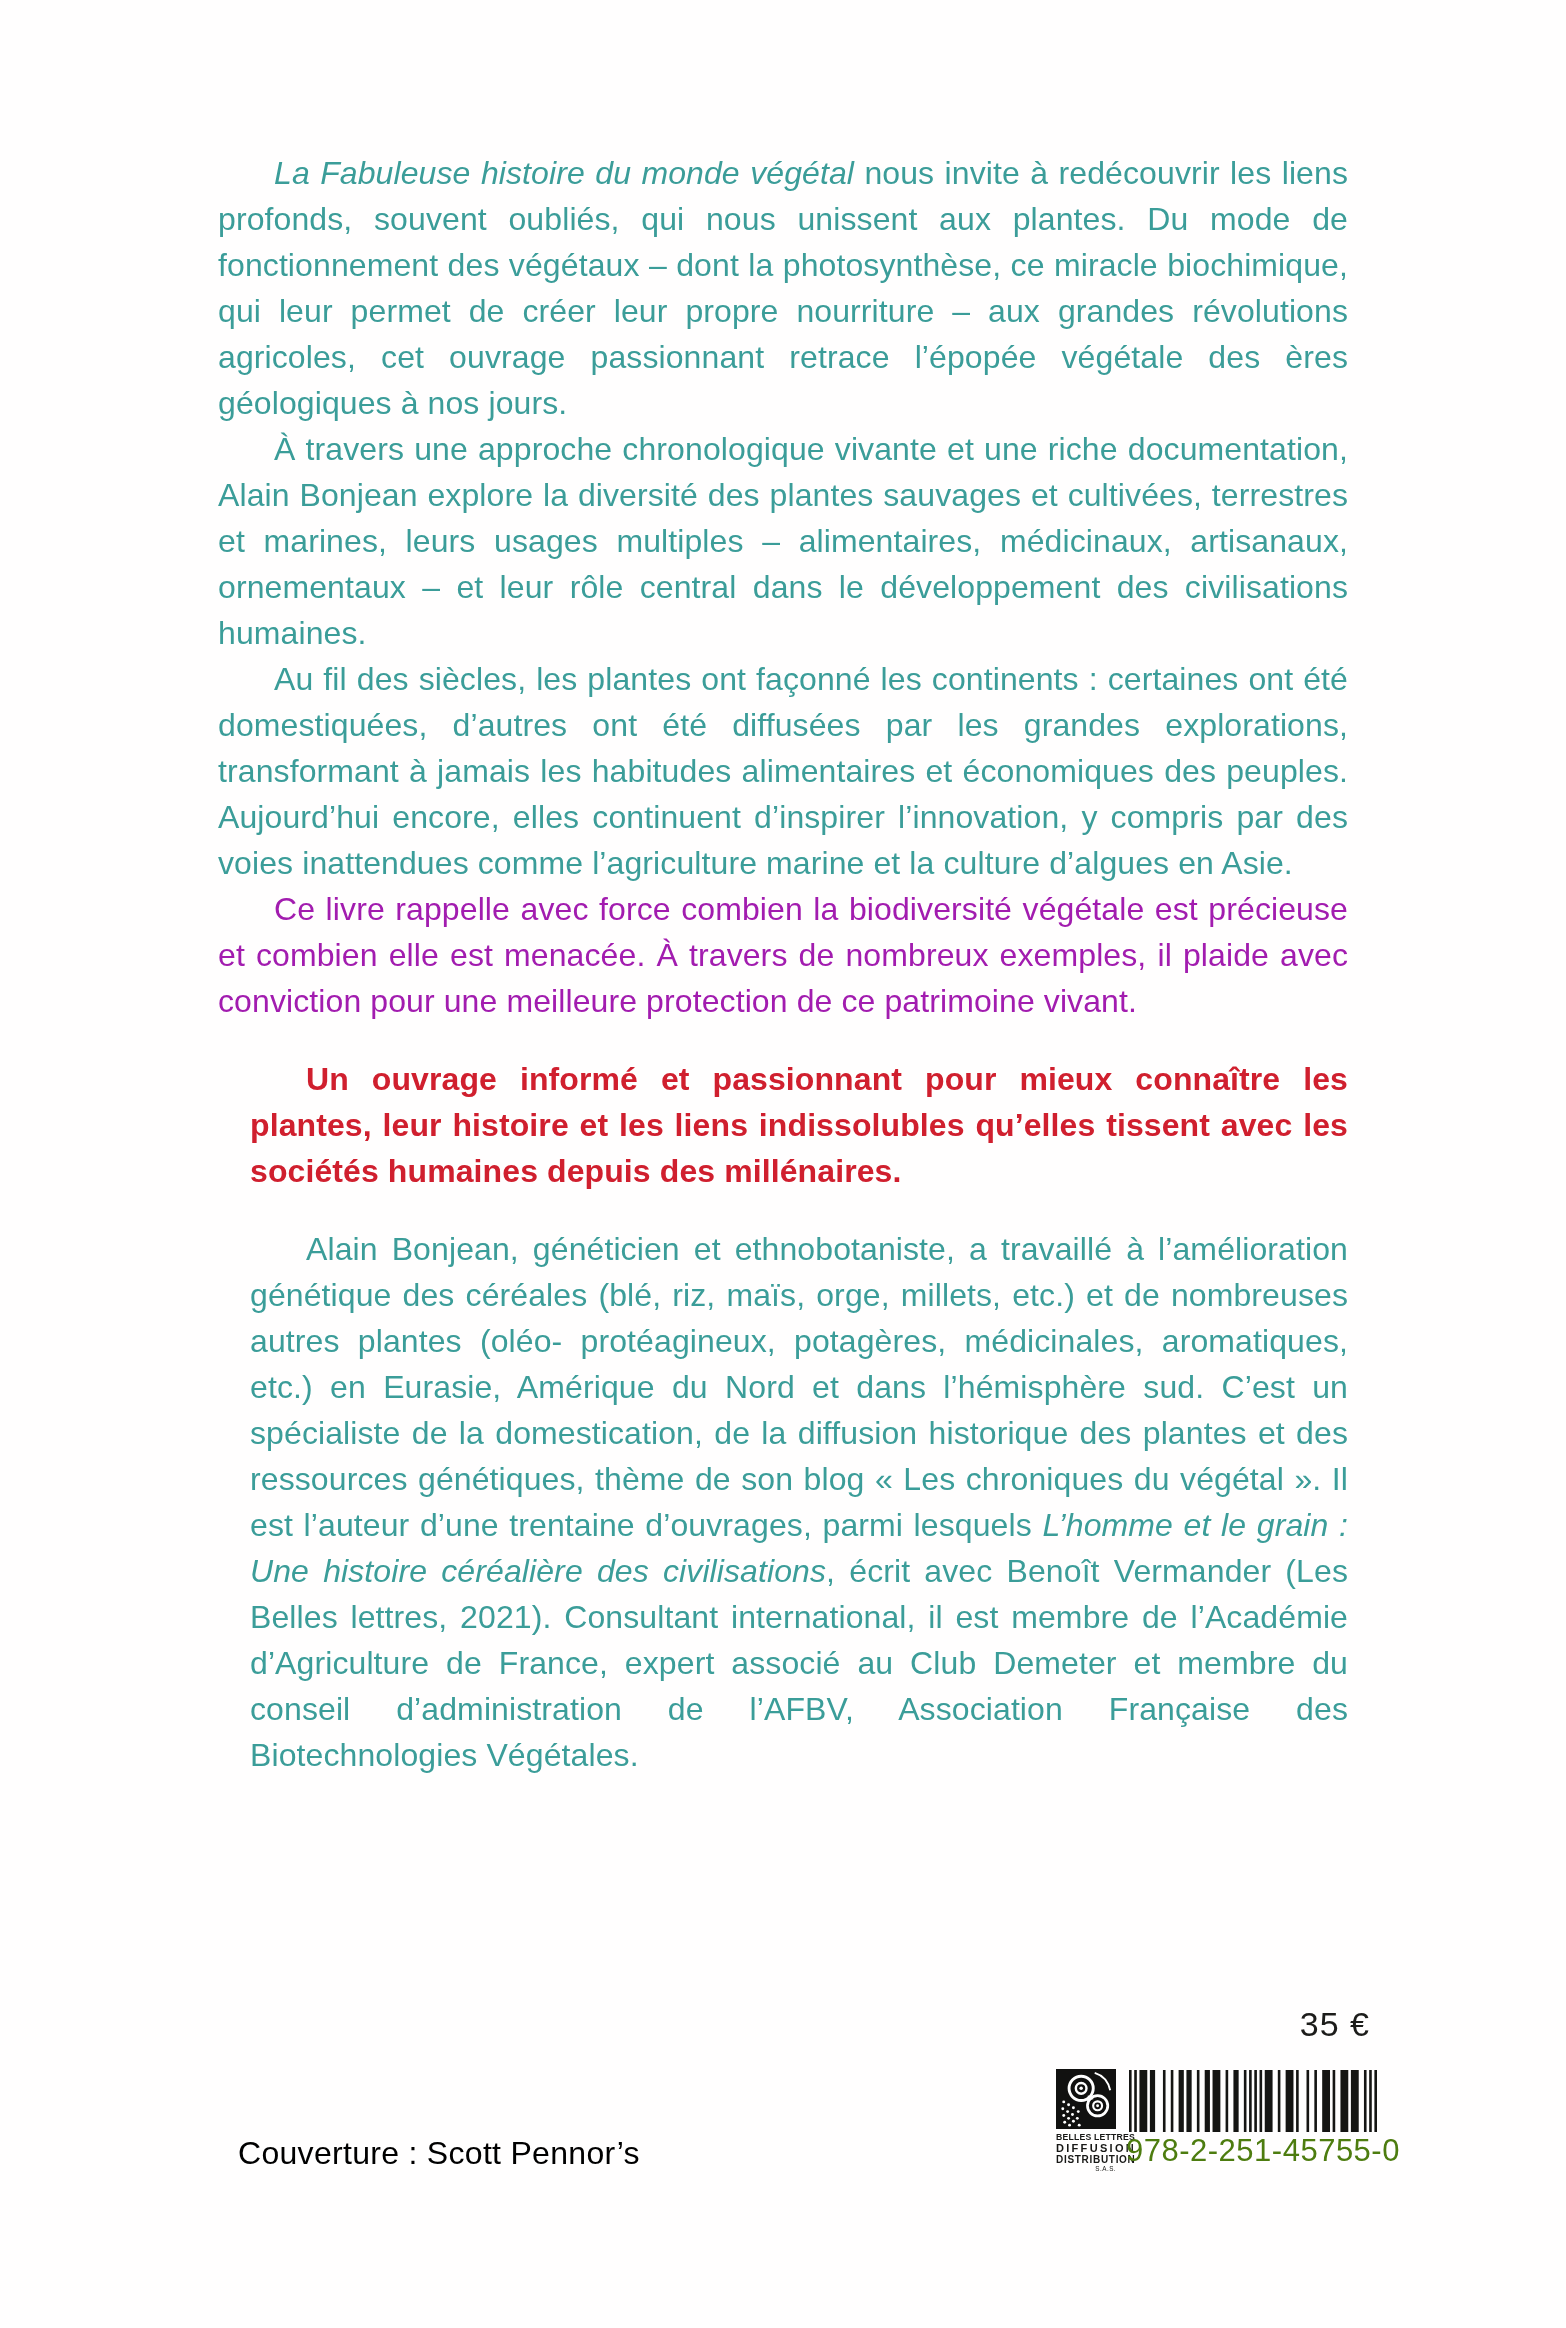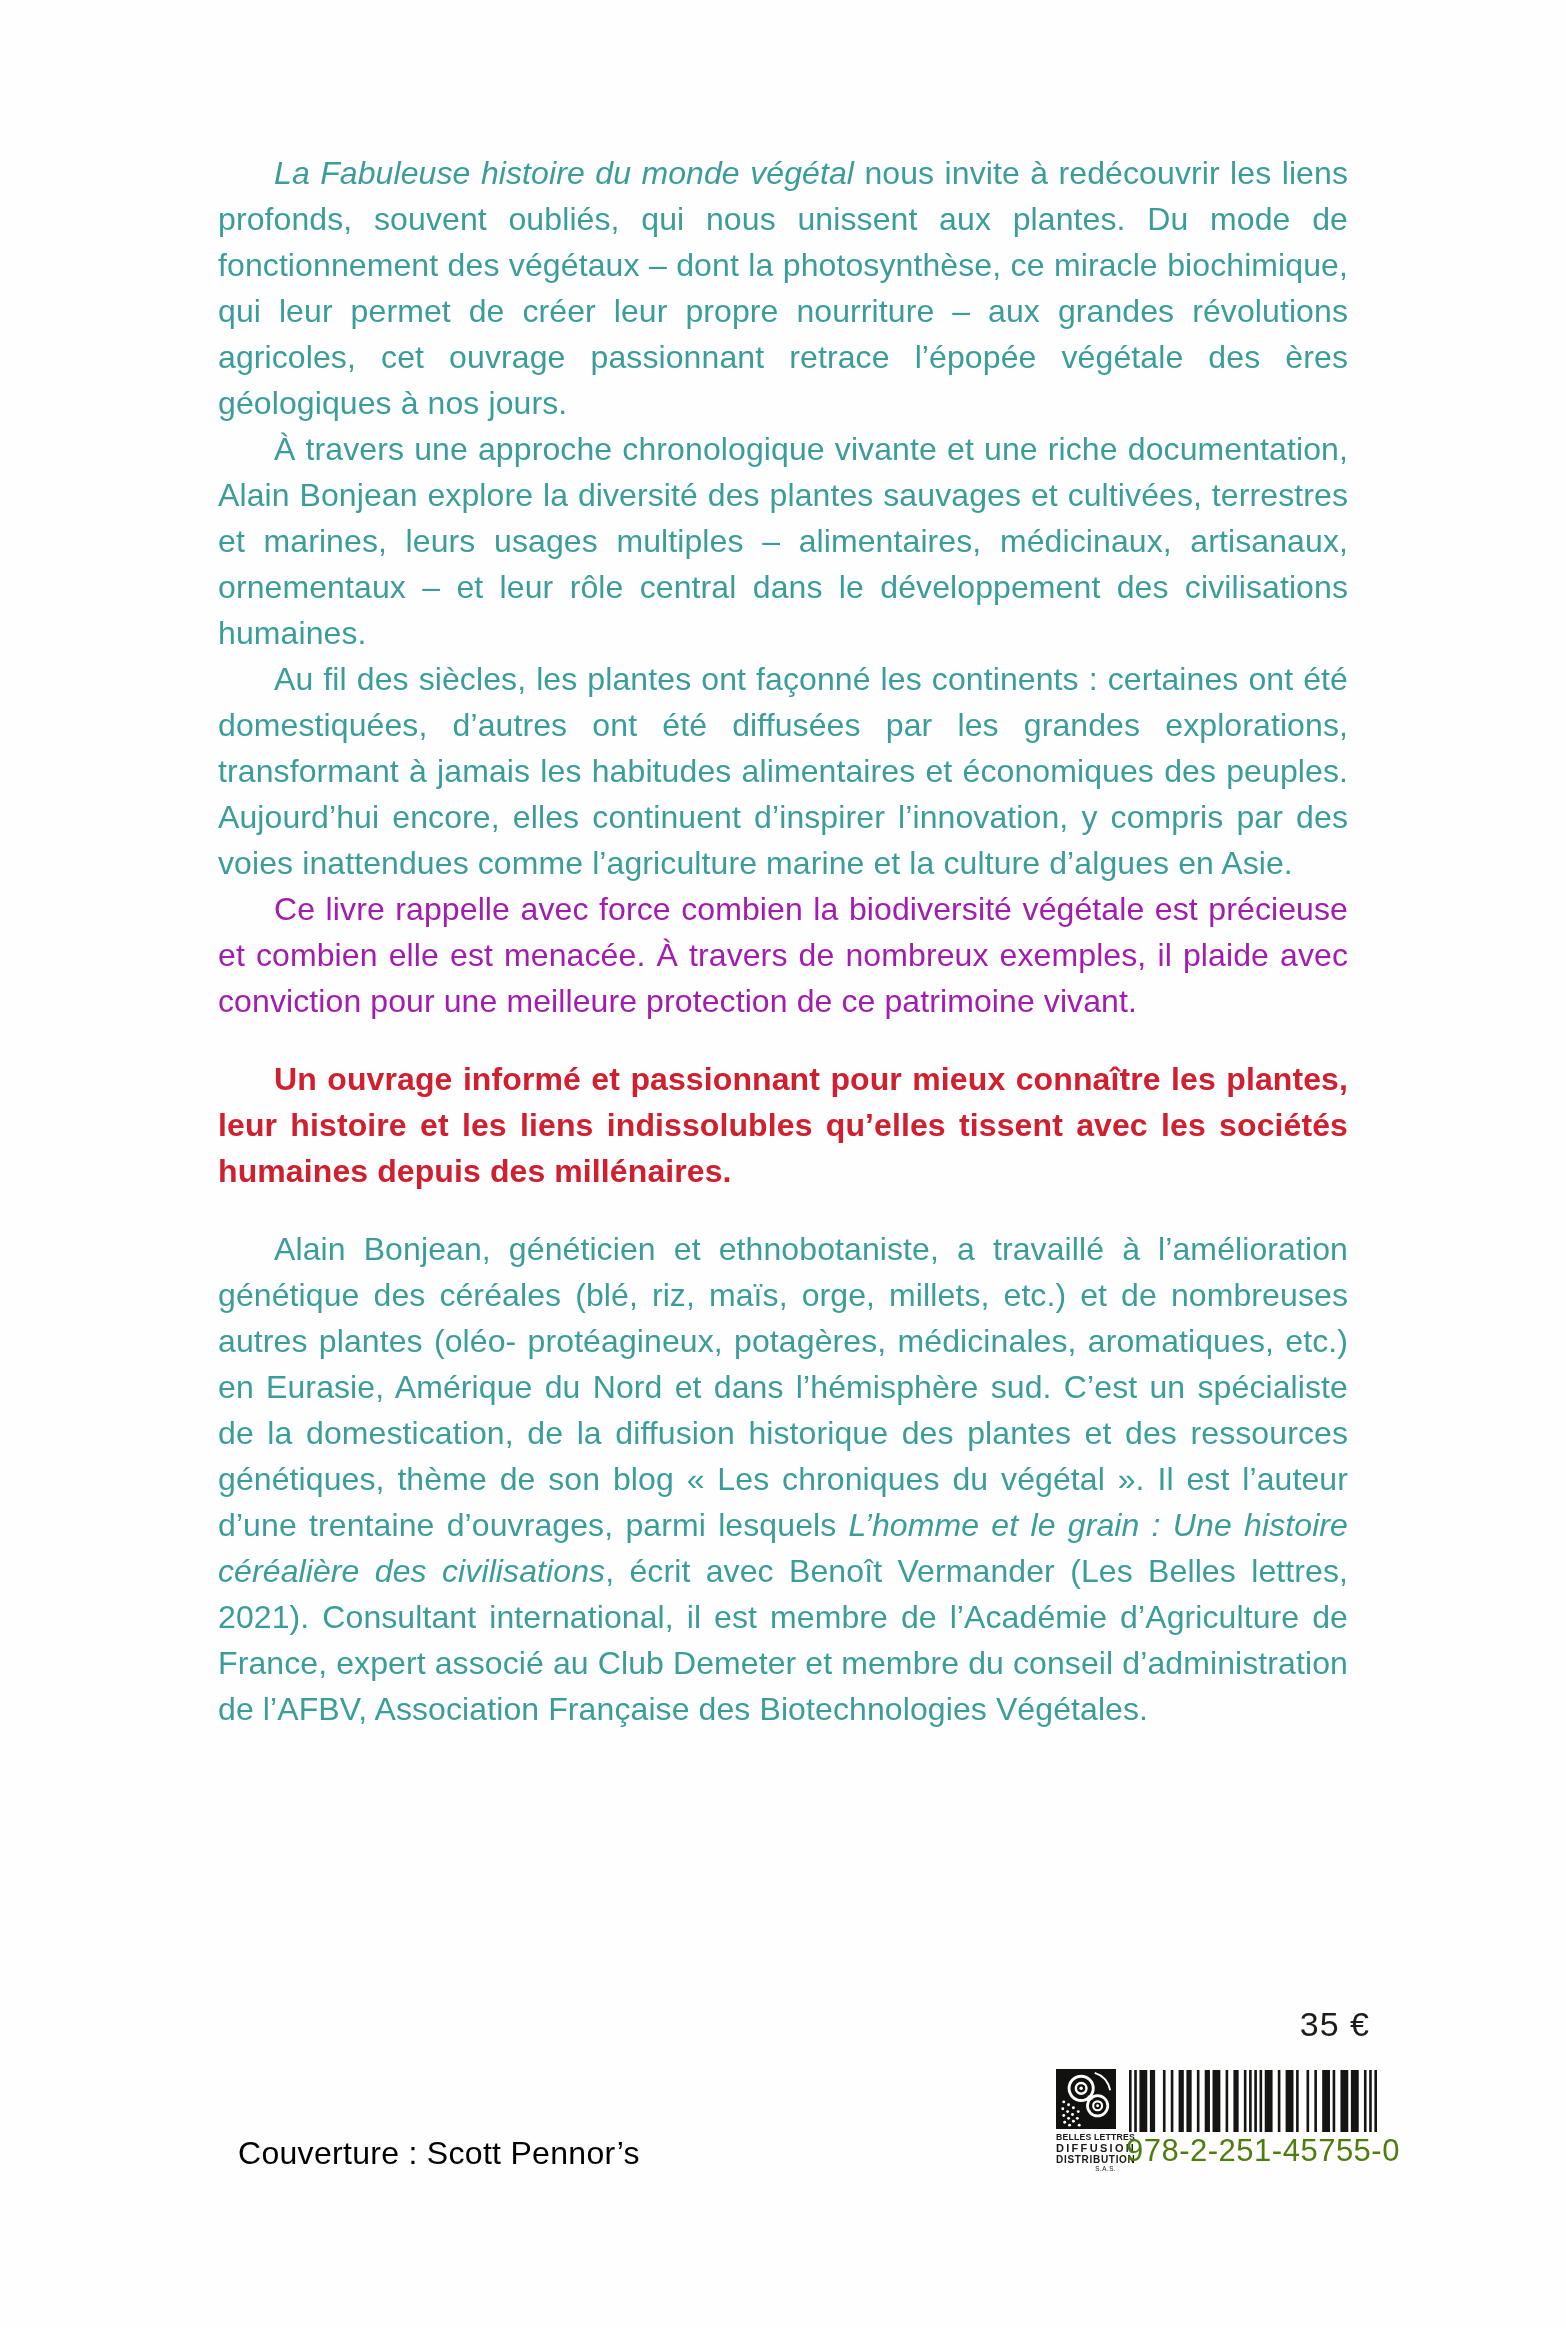--- a/index.html
+++ b/index.html
@@ -15,21 +15,21 @@
     left:218px;top:150px;width:1130px;
   }
   .synopsis p{
     margin:0;
     text-align:justify;
     text-indent:56px;
     font-size:32px;
     line-height:46px;
     letter-spacing:0.1px;
   }
-  .synopsis p.gap{margin-top:32px;}
+  .synopsis p.gap{margin-top:32px;margin-left:32px;}
   .price{
     position:absolute;
     top:2005px;right:196px;
     font-size:34px;
     color:#1c1c1a;
     letter-spacing:1px;
   }
   .logo-block{
     position:absolute;
     left:1056px;top:2069px;width:62px;

